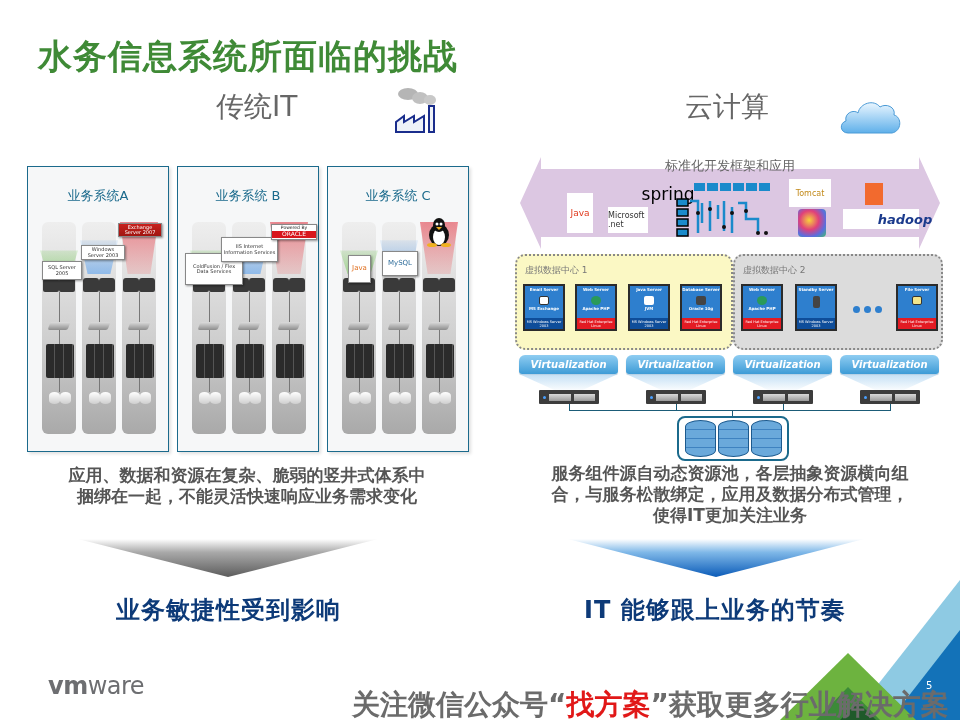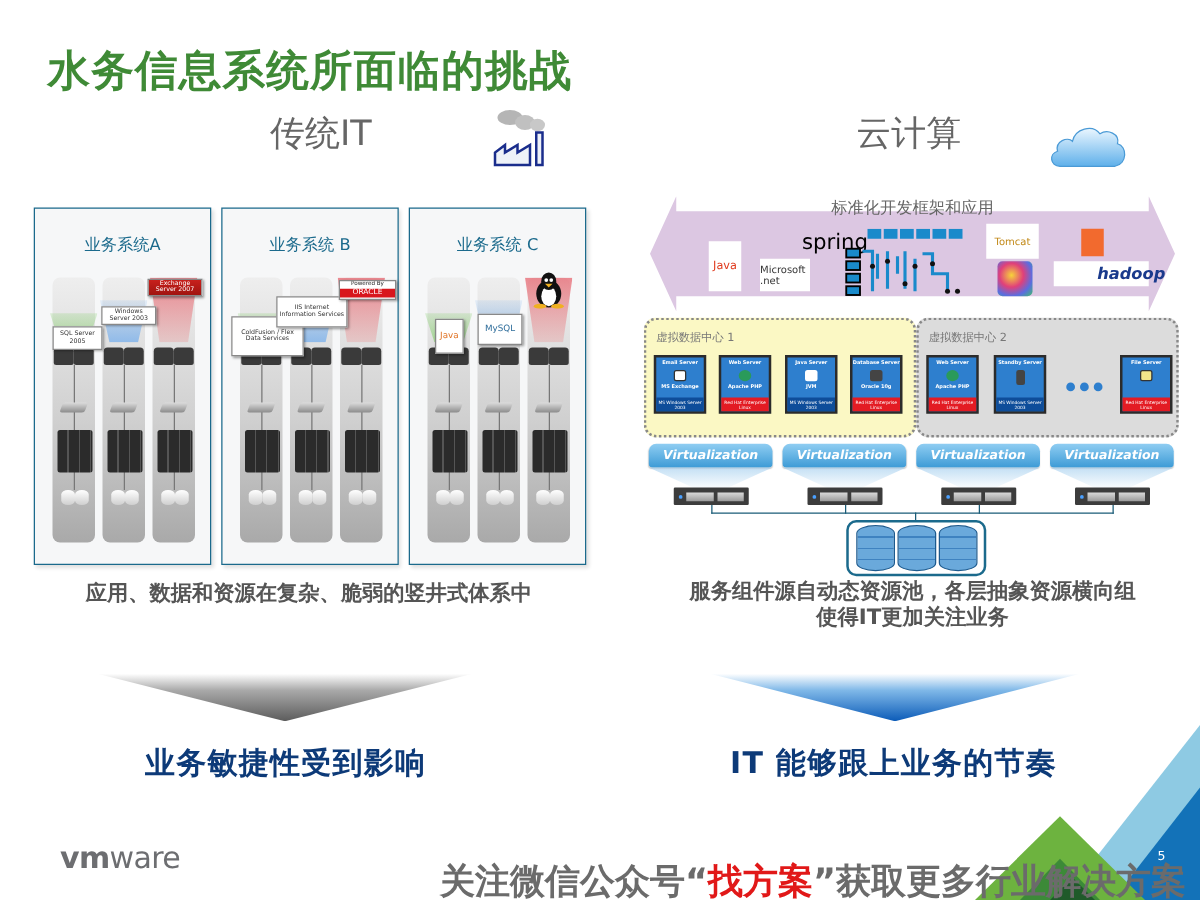--- a/index.html
+++ b/index.html
@@ -205,20 +205,21 @@
     <circle cx="12" cy="7" r="1.5" fill="#fff"></circle>
       <circle cx="16" cy="7" r="1.5" fill="#fff"></circle>
     <path d="M11 10 L17 10 L14 13 Z" fill="#f0b020"></path>
     <ellipse cx="7" cy="28" rx="5" ry="2" fill="#f0b020"></ellipse>
       <ellipse cx="21" cy="28" rx="5" ry="2" fill="#f0b020"></ellipse>
   </svg>
 </div>
 
 <div class="abs caption" style="left:52px;top:465px;width:390px;">
   <div>应用、数据和资源在复杂、脆弱的竖井式体系中</div>
+  <div>捆绑在一起，不能灵活快速响应业务需求变化</div>
 </div>
 <div class="abs chevron" style="left:78px;top:539px;width:300px;background:linear-gradient(#ffffff 0%, #a9a9a9 35%, #5c5c5c 100%);"></div>
 <div class="abs big" style="left:116px;top:594px;">业务敏捷性受到影响</div>
 
 <div class="abs sub" style="left:685px;top:88px;">云计算</div>
 <svg class="abs" style="left:838px;top:95px;" width="66" height="42" viewBox="0 0 66 42">
   <defs>
       <linearGradient id="cg" x1="0" y1="0" x2="0" y2="1">
         <stop offset="0" stop-color="#eaf6ff"></stop>
         <stop offset="1" stop-color="#5fb0ea"></stop>
@@ -370,20 +371,21 @@
 <div class="abs net" style="left:732px;top:410px;width:1px;height:7px;"></div>
 
 <div class="abs storage">
   <div class="cyl"></div>
   <div class="cyl"></div>
   <div class="cyl"></div>
 </div>
 
 <div class="abs caption" style="left:520px;top:463px;width:420px;">
   <div>服务组件源自动态资源池，各层抽象资源横向组</div>
+  <div>合，与服务松散绑定，应用及数据分布式管理，</div>
   <div>使得IT更加关注业务</div>
 </div>
 <div class="abs chevron" style="left:568px;top:539px;width:296px;background:linear-gradient(#ffffff 0%, #7fb8e8 35%, #0b5bb8 100%);"></div>
 <div class="abs big" style="left:584px;top:594px;">IT 能够跟上业务的节奏</div>
 
 <svg class="abs" style="left:780px;top:580px;" width="180" height="140" viewBox="0 0 180 140">
   <polygon points="70,140 180,0 180,140" fill="#8ecae3"></polygon>
   <polygon points="110,140 180,50 180,140" fill="#1372b8"></polygon>
   <polygon points="0,140 68,73 136,140" fill="#6db33f"></polygon>
   <polygon points="36,140 68,107 100,140" fill="#3c8a38"></polygon>

